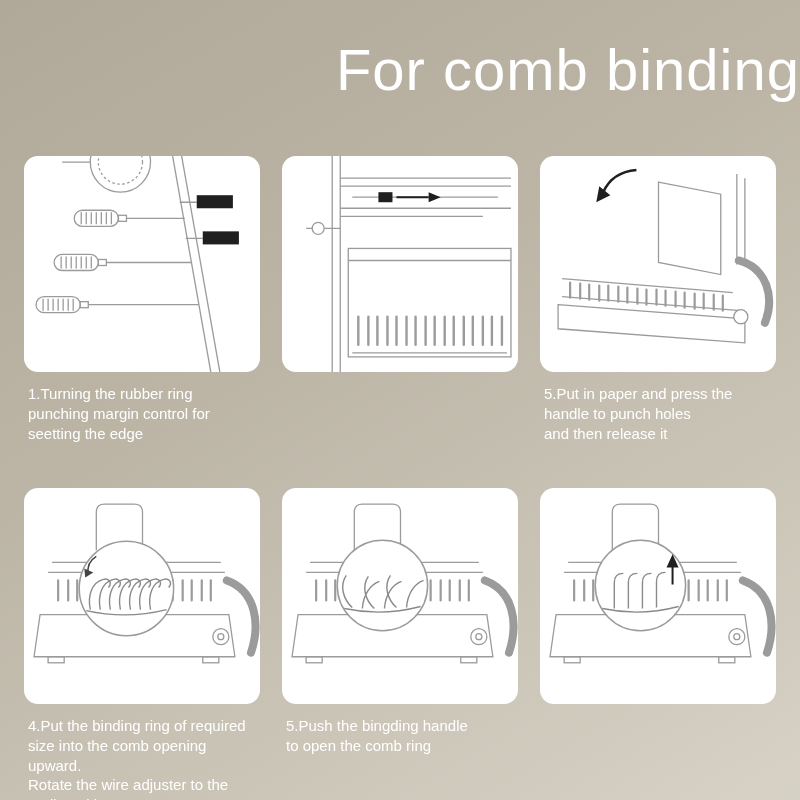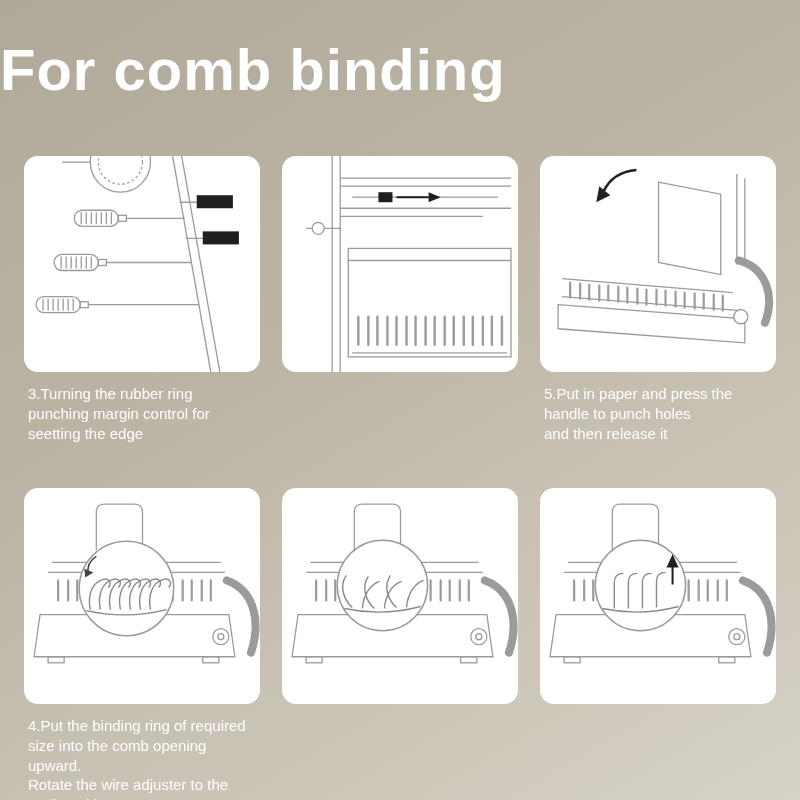--- a/index.html
+++ b/index.html
@@ -3,21 +3,21 @@
 <meta charset="utf-8">
 <style>
   html,body{margin:0;padding:0;}
   .canvas{
     width:800px;height:800px;position:relative;overflow:hidden;
     background:linear-gradient(150deg,#b0a999 0%,#bcb5a6 40%,#d7d2c6 100%);
     font-family:"Liberation Sans",sans-serif;
   }
   .title{
     position:absolute;top:36px;left:0;right:0;margin:0;
-    text-align:left;color:#ffffff;font-size:58px;font-weight:bold;letter-spacing:1px;
+    text-align:right;color:#ffffff;font-size:58px;font-weight:normal;letter-spacing:1px;
   }
   .grid{
     position:absolute;top:156px;left:24px;right:24px;
     display:grid;grid-template-columns:repeat(3,1fr);column-gap:22px;
   }
   .step{height:332px;display:flex;flex-direction:column;}
   .card{
     background:#ffffff;border-radius:14px;height:216px;overflow:hidden;flex:none;
   }
   .card svg{display:block;width:100%;height:100%;}
@@ -57,21 +57,21 @@
             <line x1="82" y1="106" x2="167" y2="106"></line>
             <line x1="64" y1="148" x2="174" y2="148"></line>
           </g>
           <rect x="172" y="39" width="36" height="13" fill="#1f1f1f"></rect>
           <rect x="178" y="75" width="36" height="13" fill="#1f1f1f"></rect>
           <use href="#knob" x="50" y="54"></use>
           <use href="#knob" x="30" y="98"></use>
           <use href="#knob" x="12" y="140"></use>
         </svg>
       </div>
-      <div class="caption">3.Turning the rubber ring
+      <div class="caption">1.Turning the rubber ring
 punching margin control for
 seetting the edge</div>
     </div>
 
     <div class="step">
       <div class="card">
         <svg viewBox="0 0 235 215">
           <g fill="none" stroke="#9b9b9b" stroke-width="1.3">
             <line x1="50" y1="0" x2="50" y2="215"></line>
             <line x1="58" y1="0" x2="58" y2="215"></line>
@@ -174,20 +174,22 @@
             <path d="M62,120 Q100,128 138,118"></path>
             <path d="M70,119 c-9,-8 -13,-22 -6,-32"></path>
             <path d="M80,120 c1,-14 8,-24 17,-27"></path>
             <path d="M92,120 c-9,-8 -13,-22 -6,-32"></path>
             <path d="M102,120 c1,-14 8,-24 17,-27"></path>
             <path d="M114,119 c-9,-8 -13,-22 -6,-32"></path>
             <path d="M124,119 c1,-14 8,-24 17,-27"></path>
           </g>
         </svg>
       </div>
+      <div class="caption">5.Push the bingding handle
+to open the comb ring</div>
     </div>
 
     <div class="step">
       <div class="card">
         <svg viewBox="0 0 235 215">
           <g fill="none" stroke="#9b9b9b" stroke-width="1.3">
             <path d="M72,62 V24 Q72,16 80,16 H110 Q118,16 118,24 V58"></path>
             <line x1="28" y1="74" x2="196" y2="74"></line>
             <line x1="24" y1="84" x2="200" y2="84"></line>
             <polygon points="16,126 204,126 210,168 10,168"></polygon>

